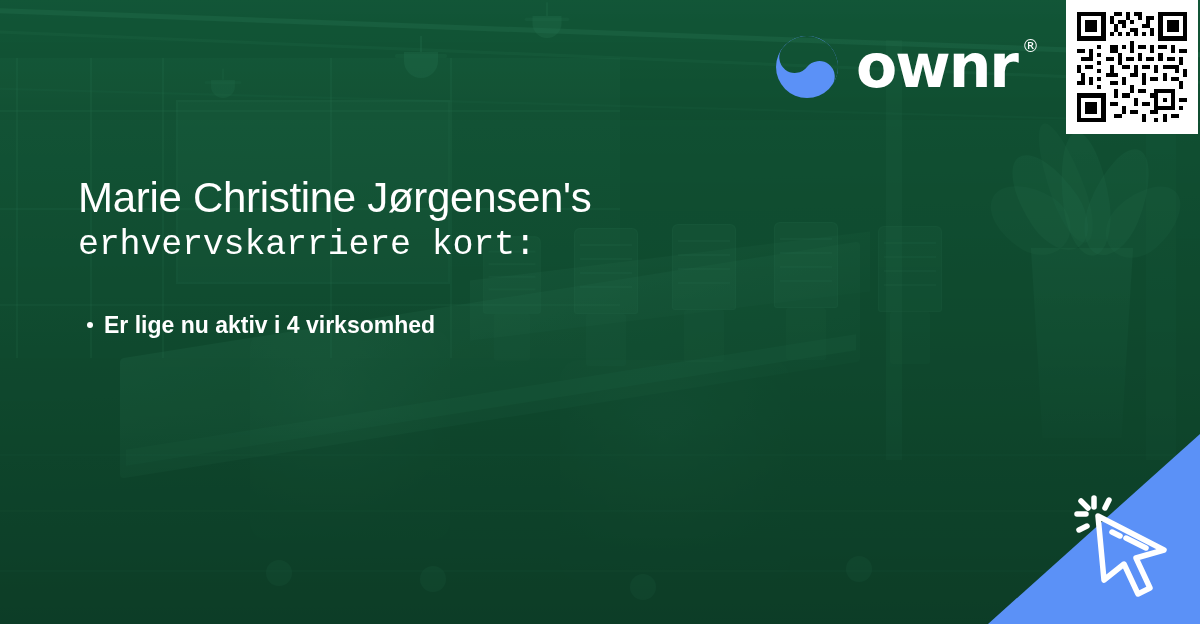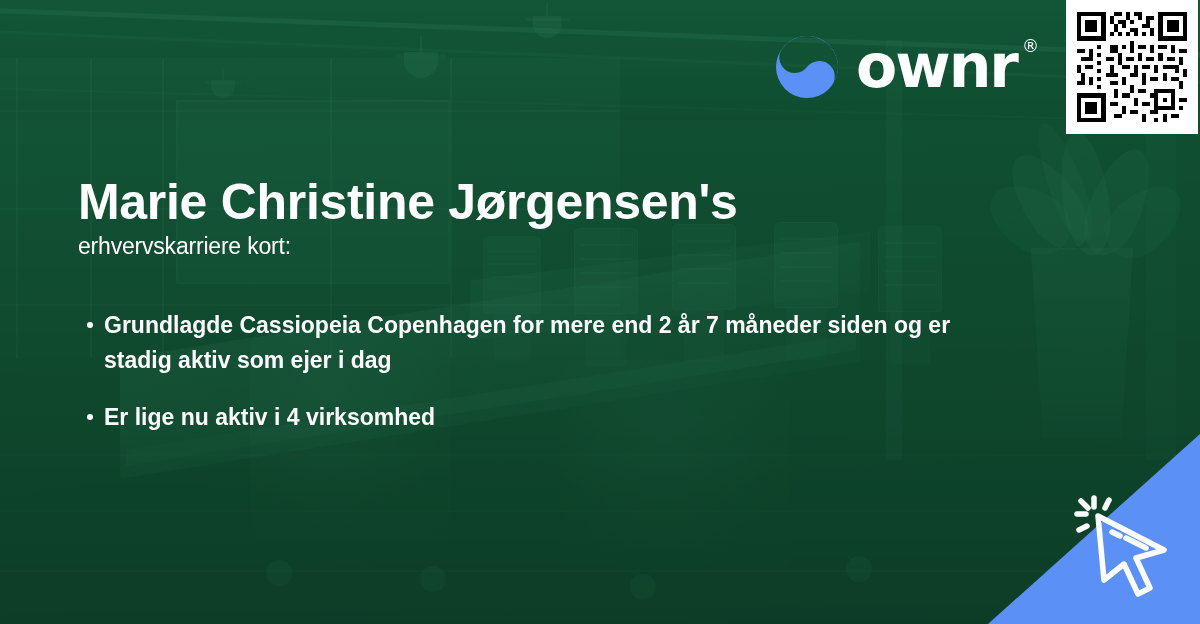--- a/index.html
+++ b/index.html
@@ -281,31 +281,32 @@
 
   .headline {
     position: absolute;
     left: 78px;
     top: 152px;
     width: 830px;
     color: #ffffff;
   }
   .headline .l1 {
     display: block;
-    font-size: 50px;
-    font-weight: 700;
+    font-size: 42px;
+    font-weight: 400;
     line-height: 1.18;
     letter-spacing: -0.3px;
   }
   .headline .l2 {
     display: block;
-    font-size: 23px;
+    font-size: 35px;
     font-weight: 400;
     line-height: 1.3;
     letter-spacing: -0.2px;
+    font-family: Liberation Mono, monospace;
   }
 
   .bullets {
     position: absolute;
     left: 78px;
     top: 308px;
     width: 900px;
     margin: 0;
     padding: 0;
     list-style: none;
@@ -581,21 +582,20 @@
         </g>
       </svg>
     </div>
 
     <h1 class="headline">
       <span class="l1">Marie Christine Jørgensen's</span>
       <span class="l2">erhvervskarriere kort:</span>
     </h1>
 
     <ul class="bullets">
-      <li>Grundlagde Cassiopeia Copenhagen for mere end 2 år 7 måneder siden og er stadig aktiv som ejer i dag</li>
       <li>Er lige nu aktiv i 4 virksomhed</li>
     </ul>
 
     <div class="corner"></div>
     <div class="cursor">
       <svg width="120" height="120" viewBox="0 0 120 120" aria-hidden="true">
         <g fill="none" stroke="#ffffff" stroke-width="5.5" stroke-linecap="round" stroke-linejoin="round">
           <path d="M30 28 L96 62 L68 70 L82 100 L70 106 L56 76 L36 92 Z"></path>
           <path d="M44 44 L52 48"></path>
           <path d="M58 50 L78 60"></path>

